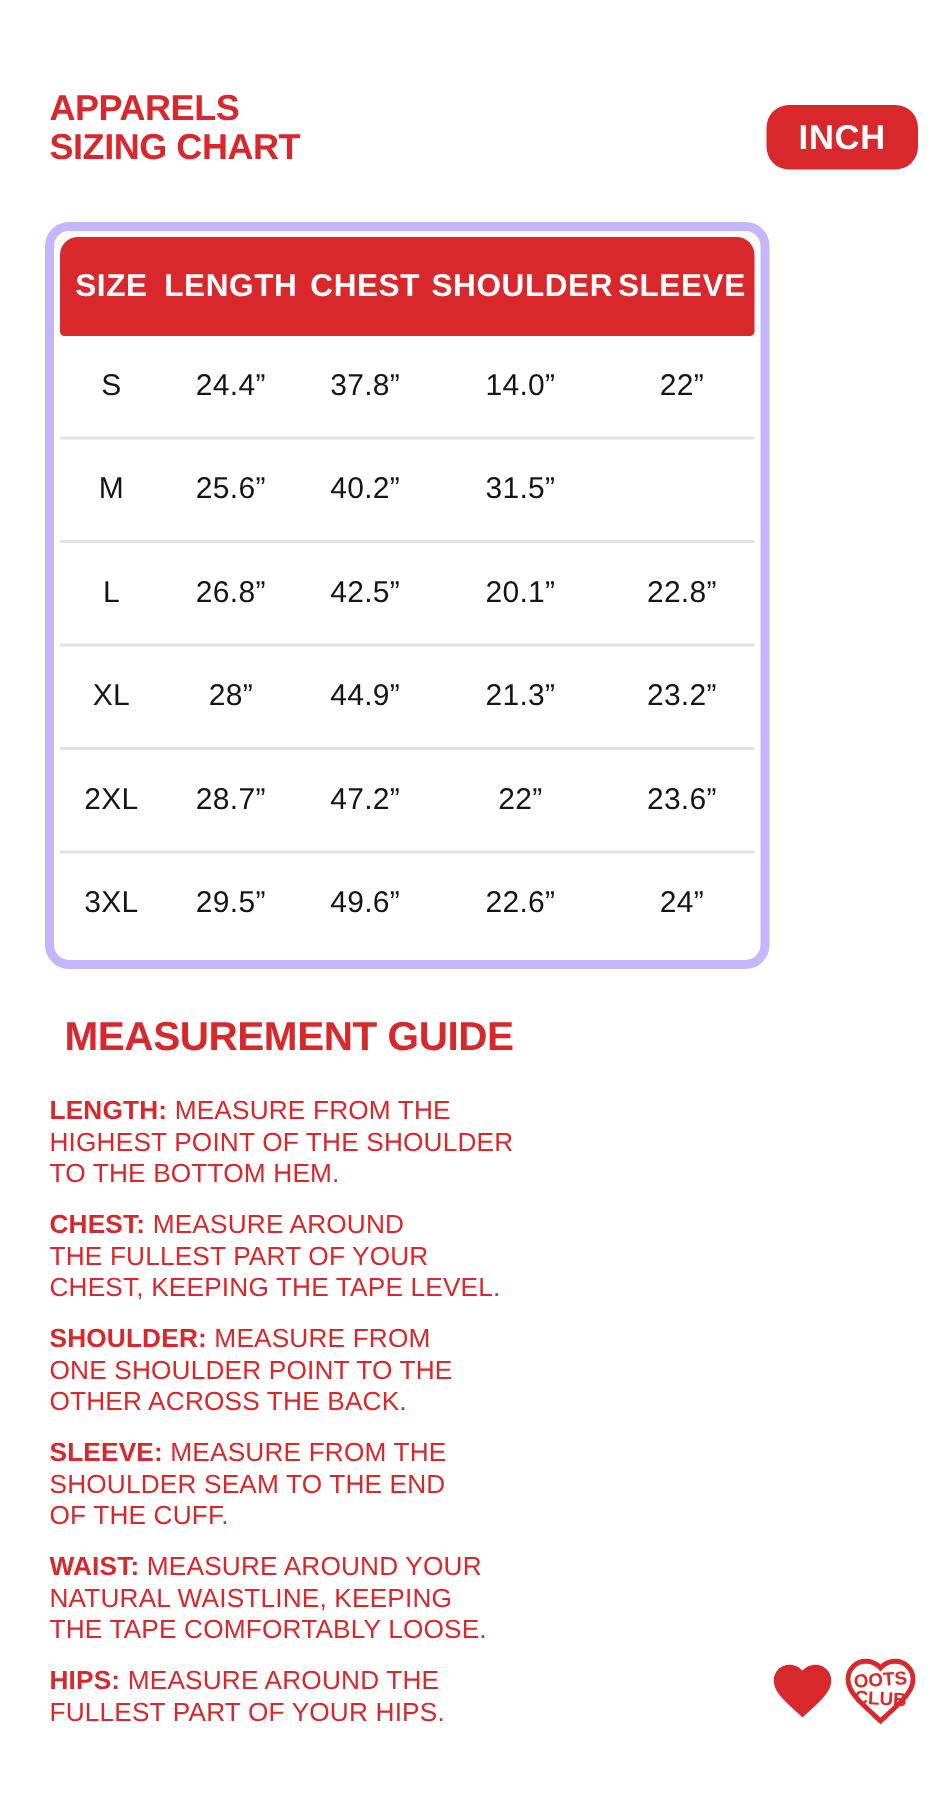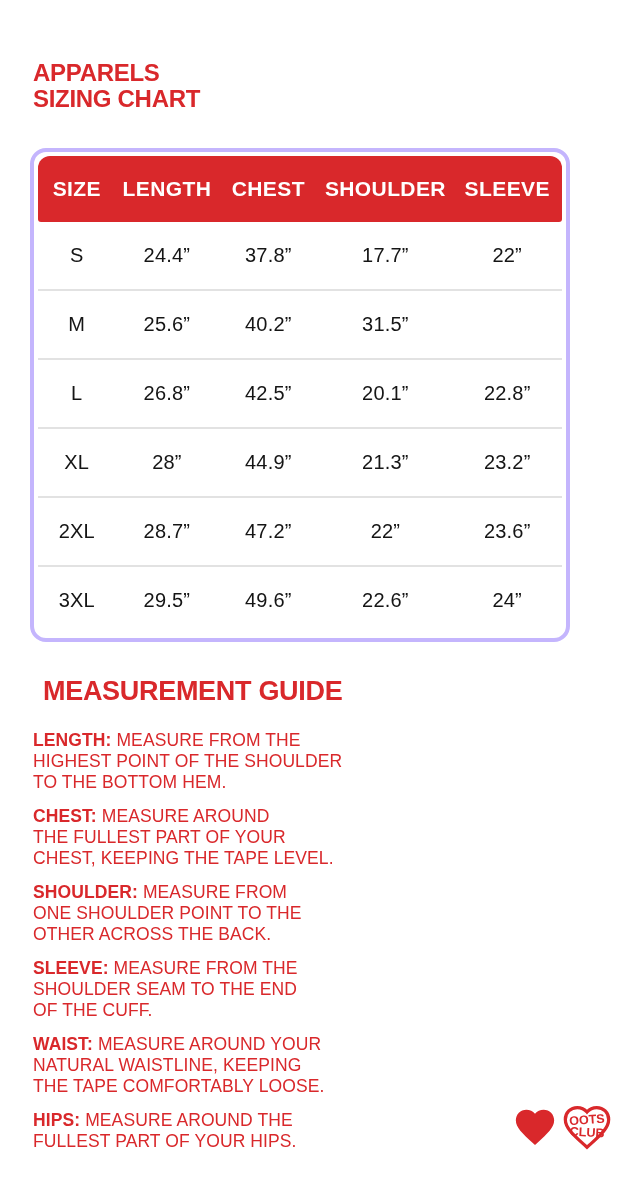--- a/index.html
+++ b/index.html
@@ -14,22 +14,22 @@
     letter-spacing:-0.3px;
   }
   .unit-btn{
     position:absolute;top:70px;right:16px;width:101px;height:43px;
     background:#D9282B;border:none;border-radius:15px;
     color:#ffffff;font-family:inherit;font-weight:800;font-size:23px;letter-spacing:0.5px;
     display:flex;align-items:center;justify-content:center;cursor:pointer;
   }
   
   .size-table{
-    position:absolute;top:148px;left:30px;width:540px;
-    border:4px solid #c4b5fd;border-radius:16px;padding:4px;
+    position:absolute;top:148px;left:30px;width:483px;
+    border:6px solid #c4b5fd;border-radius:16px;padding:4px;
     box-sizing:border-box;background:#ffffff;
   }
   .trow{display:grid;grid-template-columns:14.8% 19.6% 19.1% 25.6% 20.9%;}
   .thead{
     background:#D9282B;border-radius:12px 12px 3px 3px;height:66px;
     align-items:center;
   }
   .th{
     color:#ffffff;font-weight:800;font-size:21px;letter-spacing:0.4px;
     text-align:center;
@@ -65,36 +65,37 @@
 </head>
 <body>
 
 <div class="page">
 
   <div class="title">
     <div>APPARELS</div>
     <div>SIZING CHART</div>
   </div>
 
+  <button class="unit-btn">INCH</button>
 
   <div class="size-table">
     <div class="thead trow">
       <div class="th">SIZE</div>
       <div class="th">LENGTH</div>
       <div class="th">CHEST</div>
       <div class="th">SHOULDER</div>
       <div class="th">SLEEVE</div>
     </div>
 
     <div>
       <div class="trow drow">
         <div class="td">S</div>
         <div class="td">24.4”</div>
         <div class="td">37.8”</div>
-        <div class="td">17.7”</div>
+        <div class="td">14.0”</div>
         <div class="td">22”</div>
       </div>
       <div class="trow drow">
         <div class="td">M</div>
         <div class="td">25.6”</div>
         <div class="td">40.2”</div>
         <div class="td">31.5”</div>
       </div>
       <div class="trow drow">
         <div class="td">L</div>

